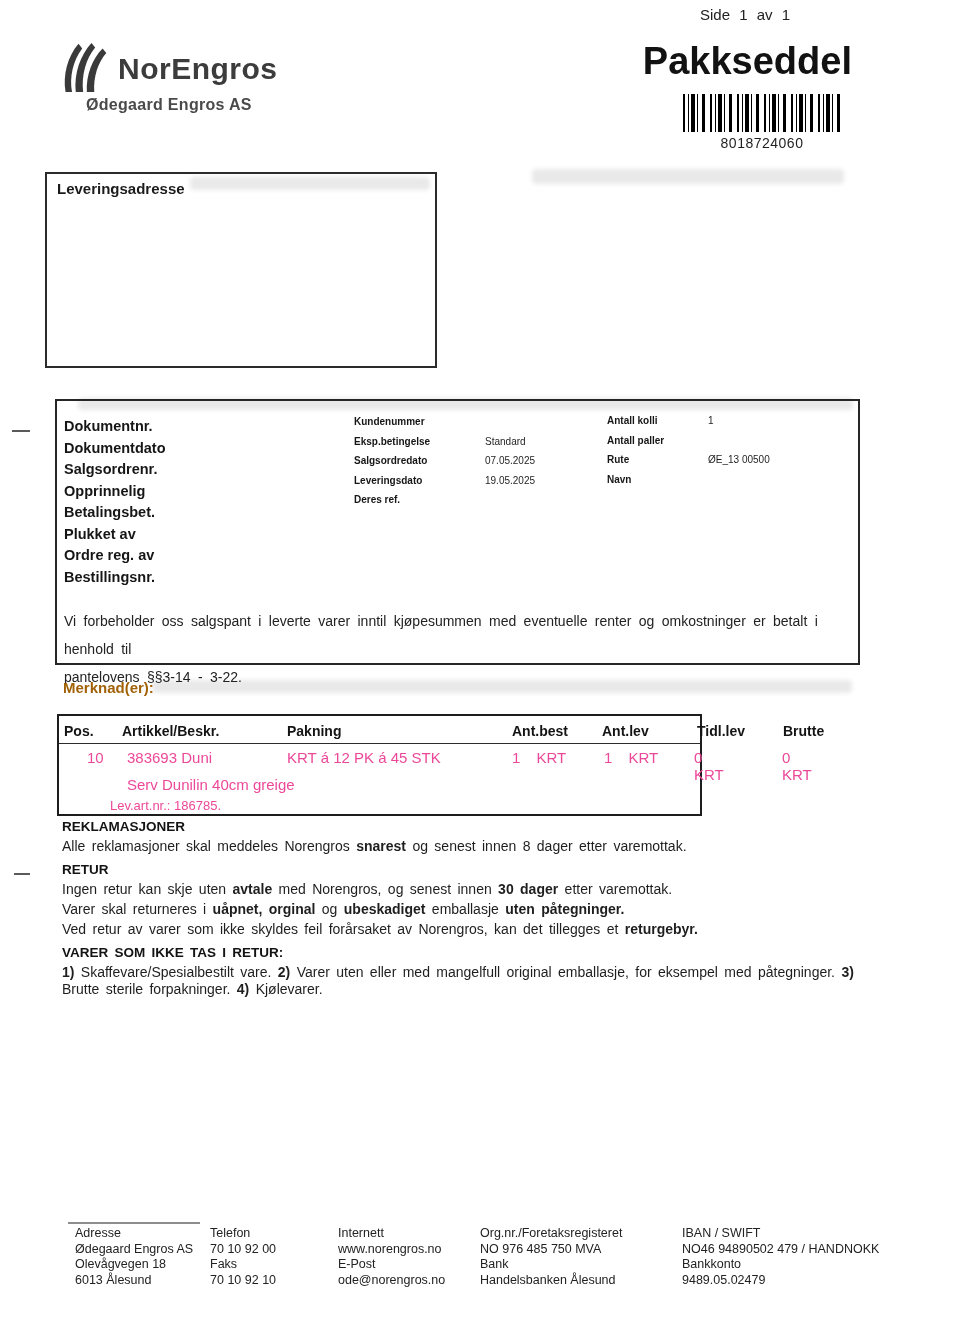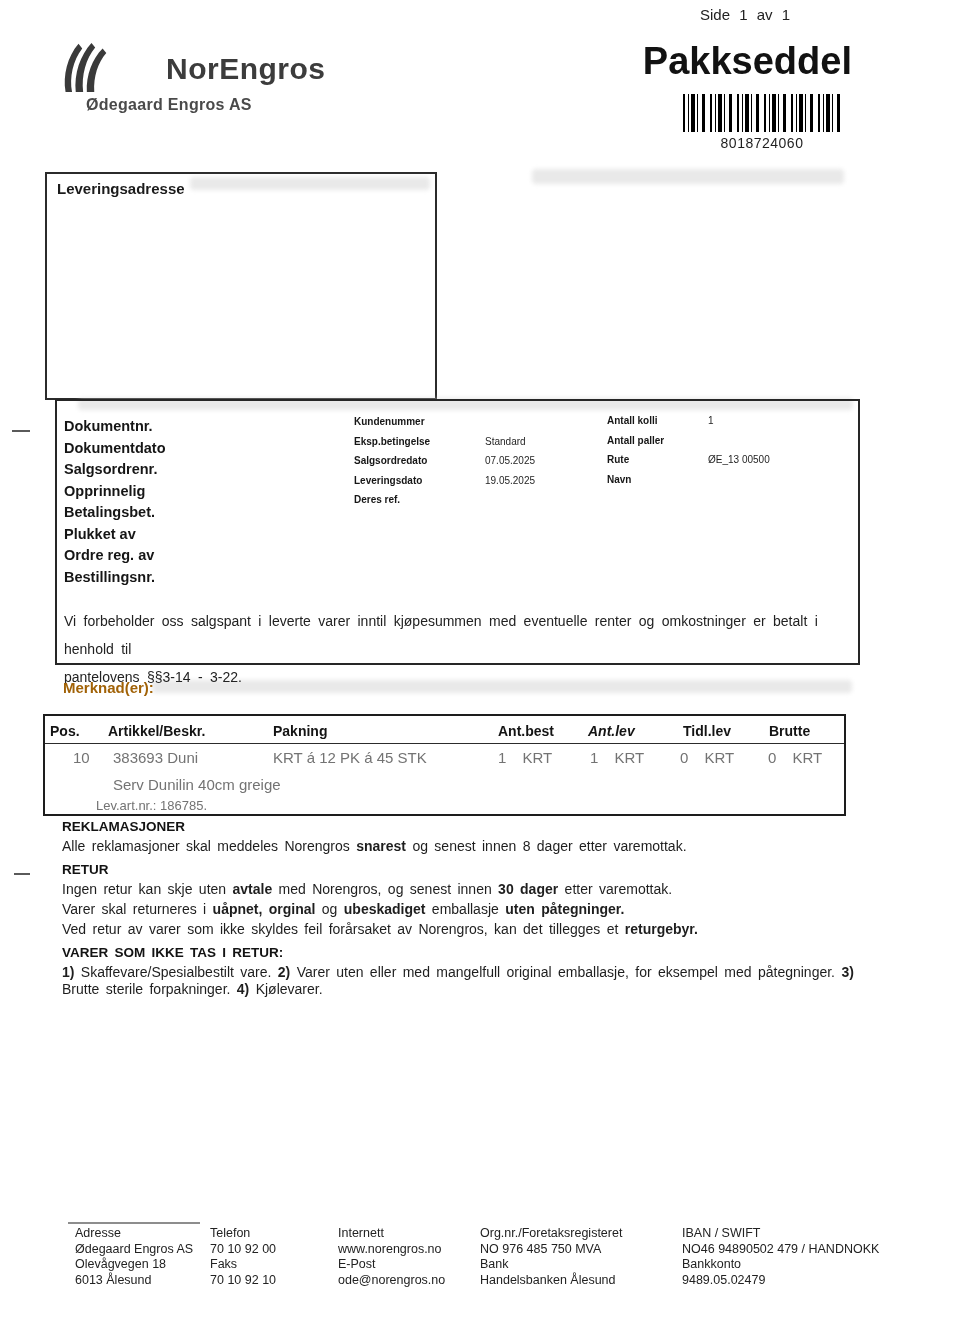--- a/index.html
+++ b/index.html
@@ -13,62 +13,62 @@
     font-family: "Liberation Sans", "DejaVu Sans", sans-serif;
     color: #1f1f1f;
     overflow: hidden;
   }
   .abs { position: absolute; }
   .b { font-weight: bold; }
 
   
   .page-indicator { top: 6px; left: 700px; width: 160px; font-size: 15px; word-spacing: 5px; color: #222; }
 
-  .logo-row { top: 40px; left: 60px; display: flex; align-items: center; gap: 48px; }
+  .logo-row { top: 40px; left: 60px; display: flex; align-items: center; }
   .logo-text { font-size: 30px; font-weight: bold; color: #3c3c3c; margin-left: 8px; letter-spacing: 0.5px; }
   .logo-sub { top: 96px; left: 86px; font-size: 16px; font-weight: bold; color: #4a4a4a; letter-spacing: 0.3px; }
 
   .doc-title { top: 40px; left: 552px; width: 300px; text-align: right; font-size: 38px; font-weight: bold; color: #121212; }
   .barcode {
     top: 94px; left: 683px; width: 158px; height: 38px;
     background: repeating-linear-gradient(90deg,
       #000 0px, #000 2px, #fff 2px, #fff 5px,
       #000 5px, #000 6px, #fff 6px, #fff 8px,
       #000 8px, #000 12px, #fff 12px, #fff 14px,
       #000 14px, #000 15px, #fff 15px, #fff 19px,
       #000 19px, #000 22px, #fff 22px, #fff 27px);
   }
   .barcode-number { top: 135px; left: 683px; width: 158px; text-align: center; font-size: 14px; letter-spacing: 0.5px; }
 
   
   .box { border: 2px solid #2b2b2b; box-sizing: border-box; background: transparent; }
-  .delivery-box { top: 172px; left: 45px; width: 392px; height: 228px; }
+  .delivery-box { top: 172px; left: 45px; width: 392px; height: 196px; }
   .soldto-box   { top: 164px; left: 477px; width: 378px; height: 219px; }
   .box-label { margin: 6px 0 0 10px; font-size: 15px; font-weight: bold; color: #1b1b1b; }
 
   
   .smudge { background: #cfcfcf; opacity: 0.45; filter: blur(2px); border-radius: 4px; }
 
   
   .info-box { top: 399px; left: 55px; width: 805px; height: 266px; border: 2px solid #262626; box-sizing: border-box; }
   .left-labels { left: 7px; top: 15px; font-size: 14.5px; font-weight: bold; line-height: 21.5px; color: #161616; }
   .info-grid { display: grid; font-size: 10px; }
   .mid-grid { left: 297px; top: 15px; grid-template-columns: 131px auto; grid-auto-rows: 19.5px; }
   .right-grid { left: 550px; top: 14px; grid-template-columns: 101px auto; grid-auto-rows: 19.5px; }
   .info-grid .lbl { font-weight: bold; color: #161616; }
   .info-grid .val { color: #1f1f1f; }
   .retention { left: 7px; top: 206px; width: 785px; font-size: 14px; line-height: 28px; word-spacing: 3.5px; color: #222; }
 
   .remarks-label { top: 679px; left: 63px; font-size: 15px; font-weight: bold; color: #a16207; }
 
   
-  .items-box { top: 714px; left: 43px; width: 803px; height: 102px; border: 2px solid #1d1d1d; box-sizing: border-box; }
+  .items-box { top: 714px; left: 57px; width: 645px; height: 102px; border: 2px solid #1d1d1d; box-sizing: border-box; }
   .items-box .hdr { position: absolute; top: 7px; font-size: 14px; font-weight: bold; color: #141414; }
   .hdr-rule { position: absolute; top: 27px; left: 0; width: 100%; border-top: 1.5px solid #2c2c2c; }
-  .items-box .cell { position: absolute; font-size: 15px; color: #737373; }
+  .items-box .cell { position: absolute; font-size: 15px; color: #ec4899; }
   .qty { word-spacing: 12px; }
 
   
   .terms { top: 819px; left: 62px; width: 808px; font-size: 14px; color: #1e1e1e; word-spacing: 2.5px; }
   .terms .t-title { font-weight: bold; font-size: 13.5px; color: #131313; margin: 0 0 4px 0; }
   .terms .t-line { margin: 0 0 3px 0; line-height: 17px; }
   .terms .gap { height: 4px; }
   .no-return-text { line-height: 27px; margin-top: 2px; }
 
   
@@ -161,21 +161,21 @@
     </div>
   </div>
 
   <div class="abs remarks-label">Merknad(er):</div>
 
   <div class="abs items-box">
     <span class="hdr" style="left:5px;">Pos.</span>
     <span class="hdr" style="left:63px;">Artikkel/Beskr.</span>
     <span class="hdr" style="left:228px;">Pakning</span>
     <span class="hdr" style="left:453px;">Ant.best</span>
-    <span class="hdr" style="left:543px;font-style:italic;">Ant.lev</span>
+    <span class="hdr" style="left:543px;">Ant.lev</span>
     <span class="hdr" style="left:638px;">Tidl.lev</span>
     <span class="hdr" style="left:724px;">Brutte</span>
     <div class="hdr-rule"></div>
 
     <span class="cell" style="left:28px;  top:33px;">10</span>
     <span class="cell" style="left:68px;  top:33px;">383693 Duni</span>
     <span class="cell" style="left:228px; top:33px;">KRT á 12 PK á 45 STK</span>
     <span class="cell qty" style="left:453px; top:33px;">1 KRT</span>
     <span class="cell qty" style="left:545px; top:33px;">1 KRT</span>
     <span class="cell qty" style="left:635px; top:33px;">0 KRT</span>

